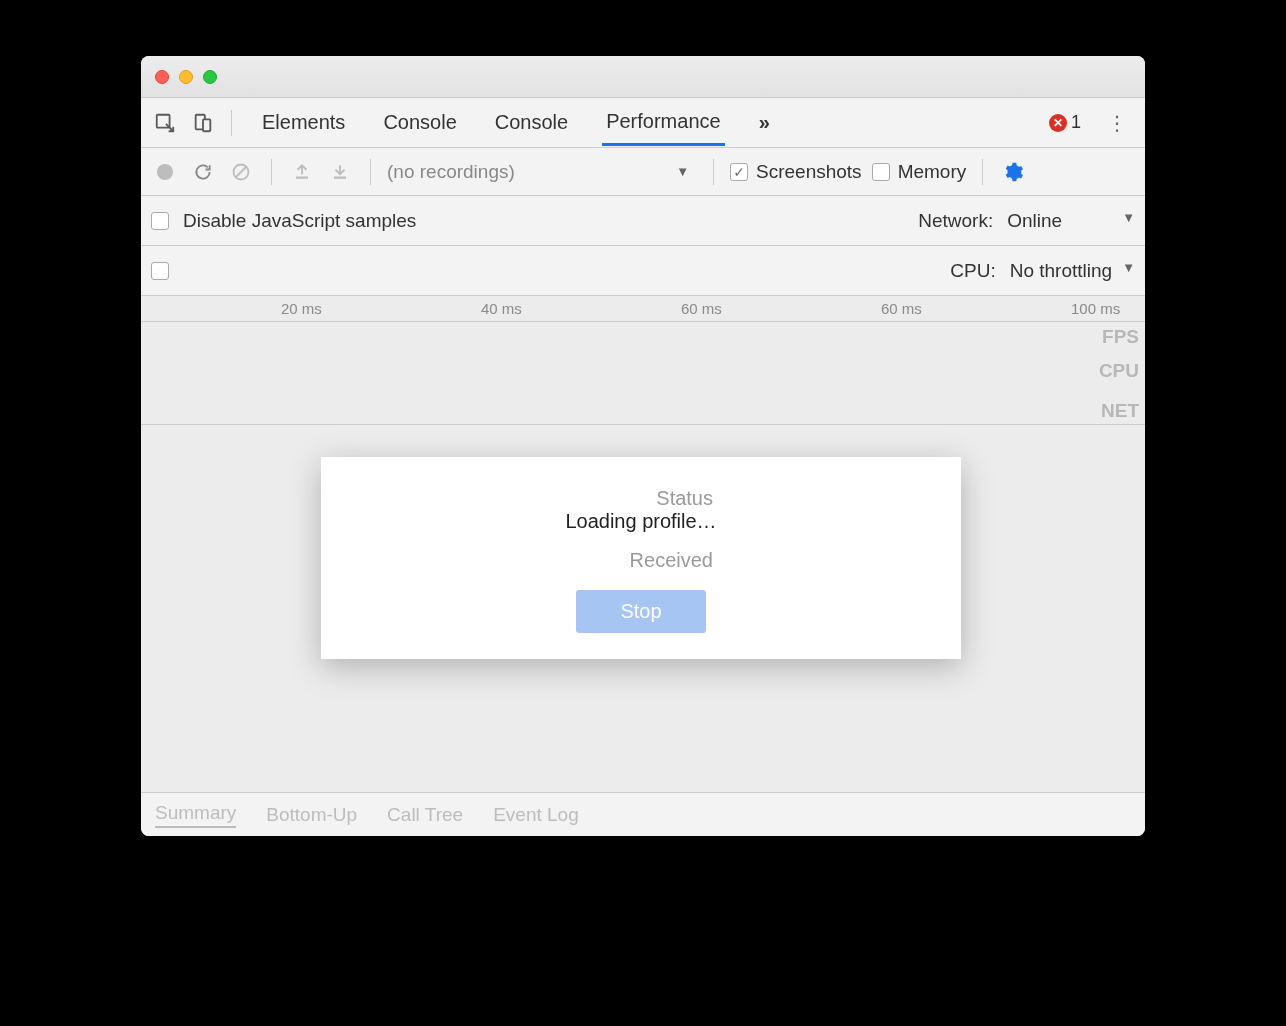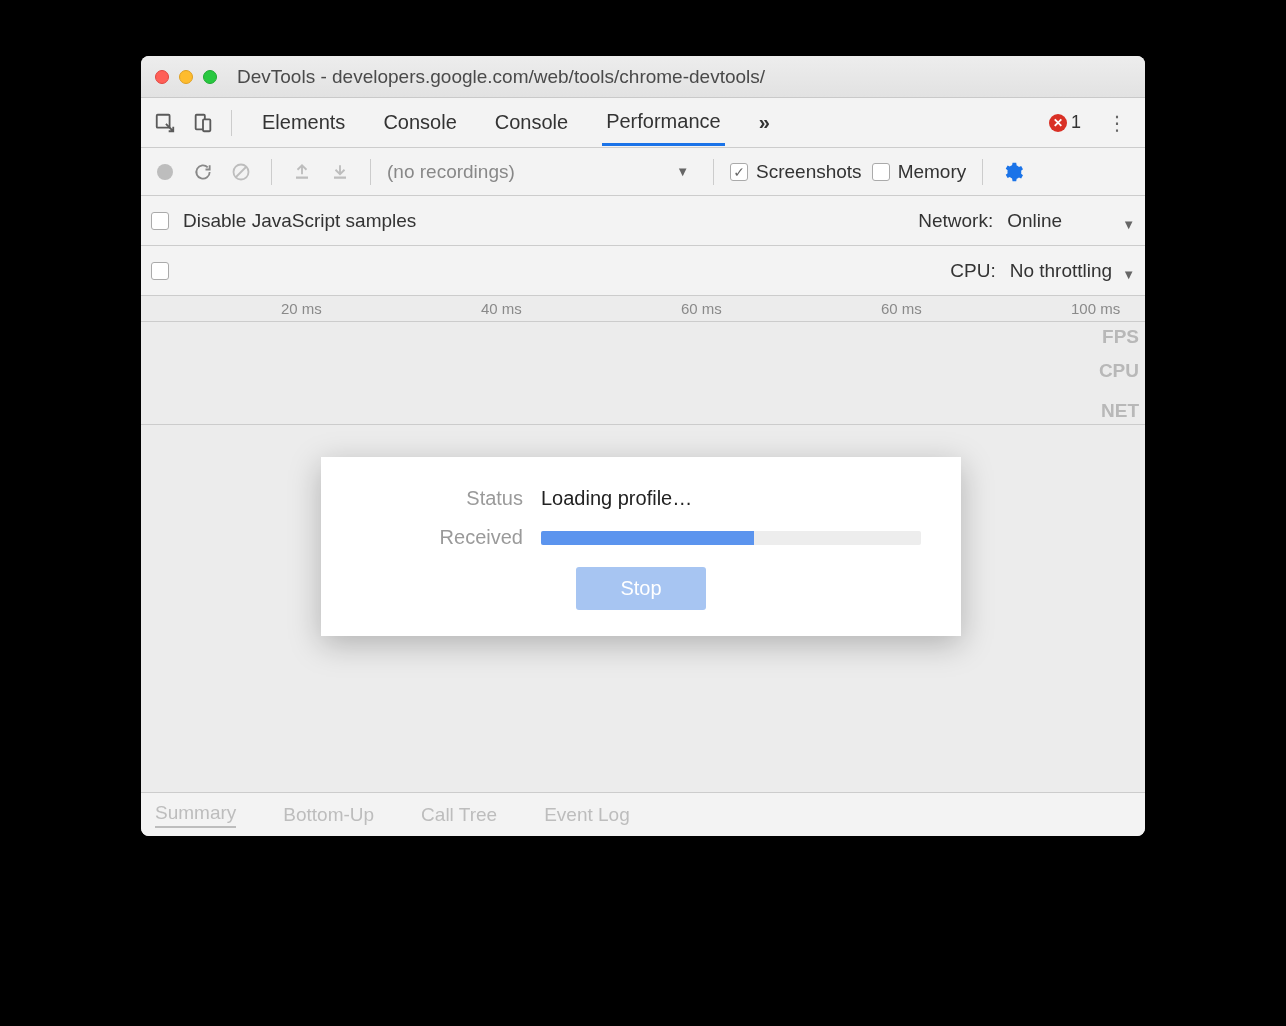--- a/index.html
+++ b/index.html
@@ -86,21 +86,21 @@
     border-bottom: 1px solid #ccc;
     display: flex;
     align-items: center;
     padding: 0 10px;
     gap: 10px;
     font-size: 19px;
     color: #333;
   }
   .optrow .lbl { margin-left: 4px; }
   .optrow .right { margin-left: auto; display:flex; gap:14px; align-items:center; }
-  .sel { display:flex; align-items:flex-end; gap:10px; }
+  .sel { display:flex; align-items:flex-start; gap:10px; }
   .caret { color:#666; font-size:13px; }
 
   .timeline {
     position: relative;
     background: #ececec;
     border-bottom: 1px solid #ccc;
   }
   .ruler {
     height: 26px;
     border-bottom: 1px solid #ccc;
@@ -119,55 +119,54 @@
     background: #ececec;
   }
   .dialog {
     position: absolute;
     left: 180px; top: 32px;
     width: 640px;
     background: #fff;
     box-shadow: 0 8px 30px rgba(0,0,0,0.25);
     padding: 30px 40px 26px 40px;
   }
-  .dlg-row { display:flex; align-items:center; margin-bottom: 16px; }
+  .dlg-row { display:flex; align-items:center; margin-bottom: 16px; flex-direction: column; }
   .dlg-lbl { width: 180px; text-align:right; color:#9a9a9a; font-size:20px; padding-right: 18px; }
   .dlg-val { font-size:20px; color:#222; }
   .prog { flex:1; height: 14px; background:#ededed; border-radius: 2px; overflow:hidden; }
   .prog-fill { height:100%; background:#5b94ee; width:56%; }
   .dlg-btn {
     display:block; margin: 18px auto 0 auto;
     background:#a7c5f2; color:#fff; font-size:20px;
     border:none; padding: 10px 44px; border-radius: 3px;
   }
 
   .bottom-tabs {
     height: 44px;
     border-top: 1px solid #ccc;
     background:#f3f3f3;
-    display:flex; align-items:center; gap:47px;
+    display:flex; align-items:center; gap:30px;
     padding: 0 14px;
     font-size: 19px;
     color: #bdbdbd;
   }
   .btab.active { color:#bdbdbd; border-bottom: 2px solid #bdbdbd; padding-bottom: 2px;}
   svg { display:block; }
 </style>
 </head>
 <body>
 
 <div class="window">
 
   <div class="titlebar">
     <div class="traffic">
       <div class="dot red"></div>
       <div class="dot yellow"></div>
       <div class="dot green"></div>
     </div>
-    <div class="title">DevTools - developers.google.com/web/tools/chrome-devtools/</div>
   </div>
 
   <div class="tabbar">
     <div class="icon-btn">
       <svg width="22" height="22" viewBox="0 0 24 24" fill="none" stroke="#5a5a5a" stroke-width="2">
           <rect x="3" y="3" width="14" height="14" rx="1"></rect>
           <path d="M13 13 L21 21 M21 16 L21 21 L16 21"></path>
         </svg>
     </div>
     <div class="icon-btn">

